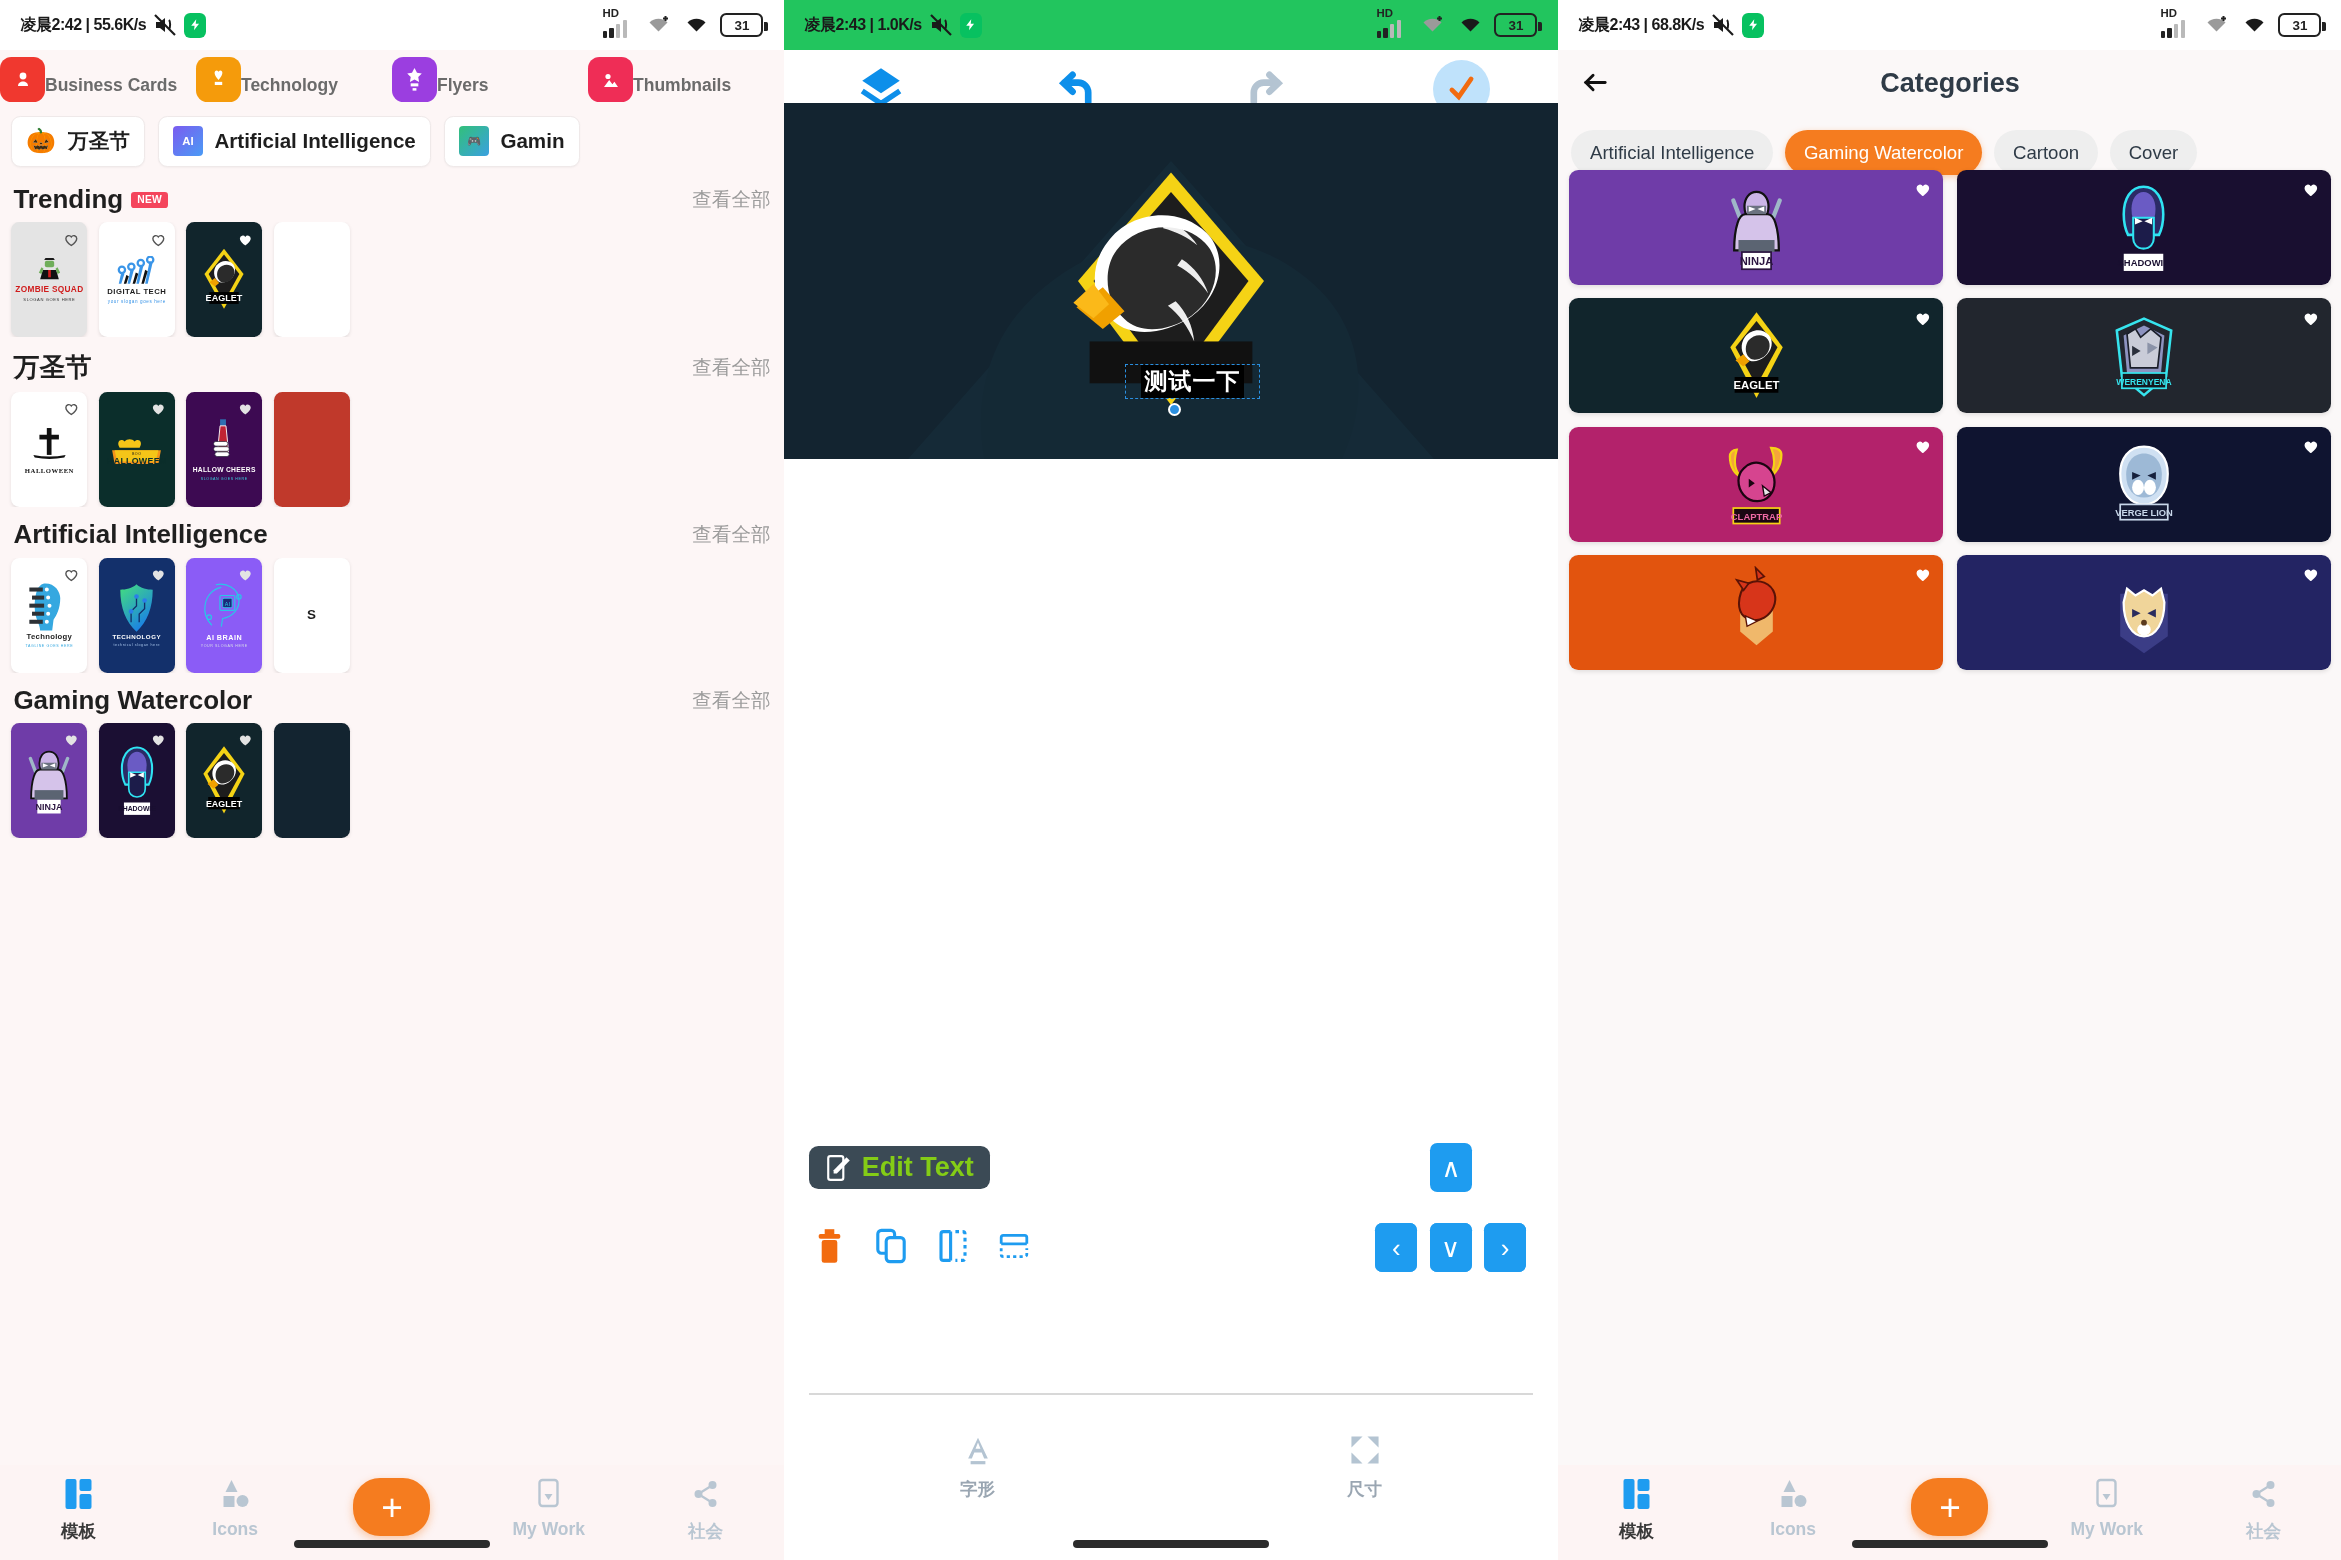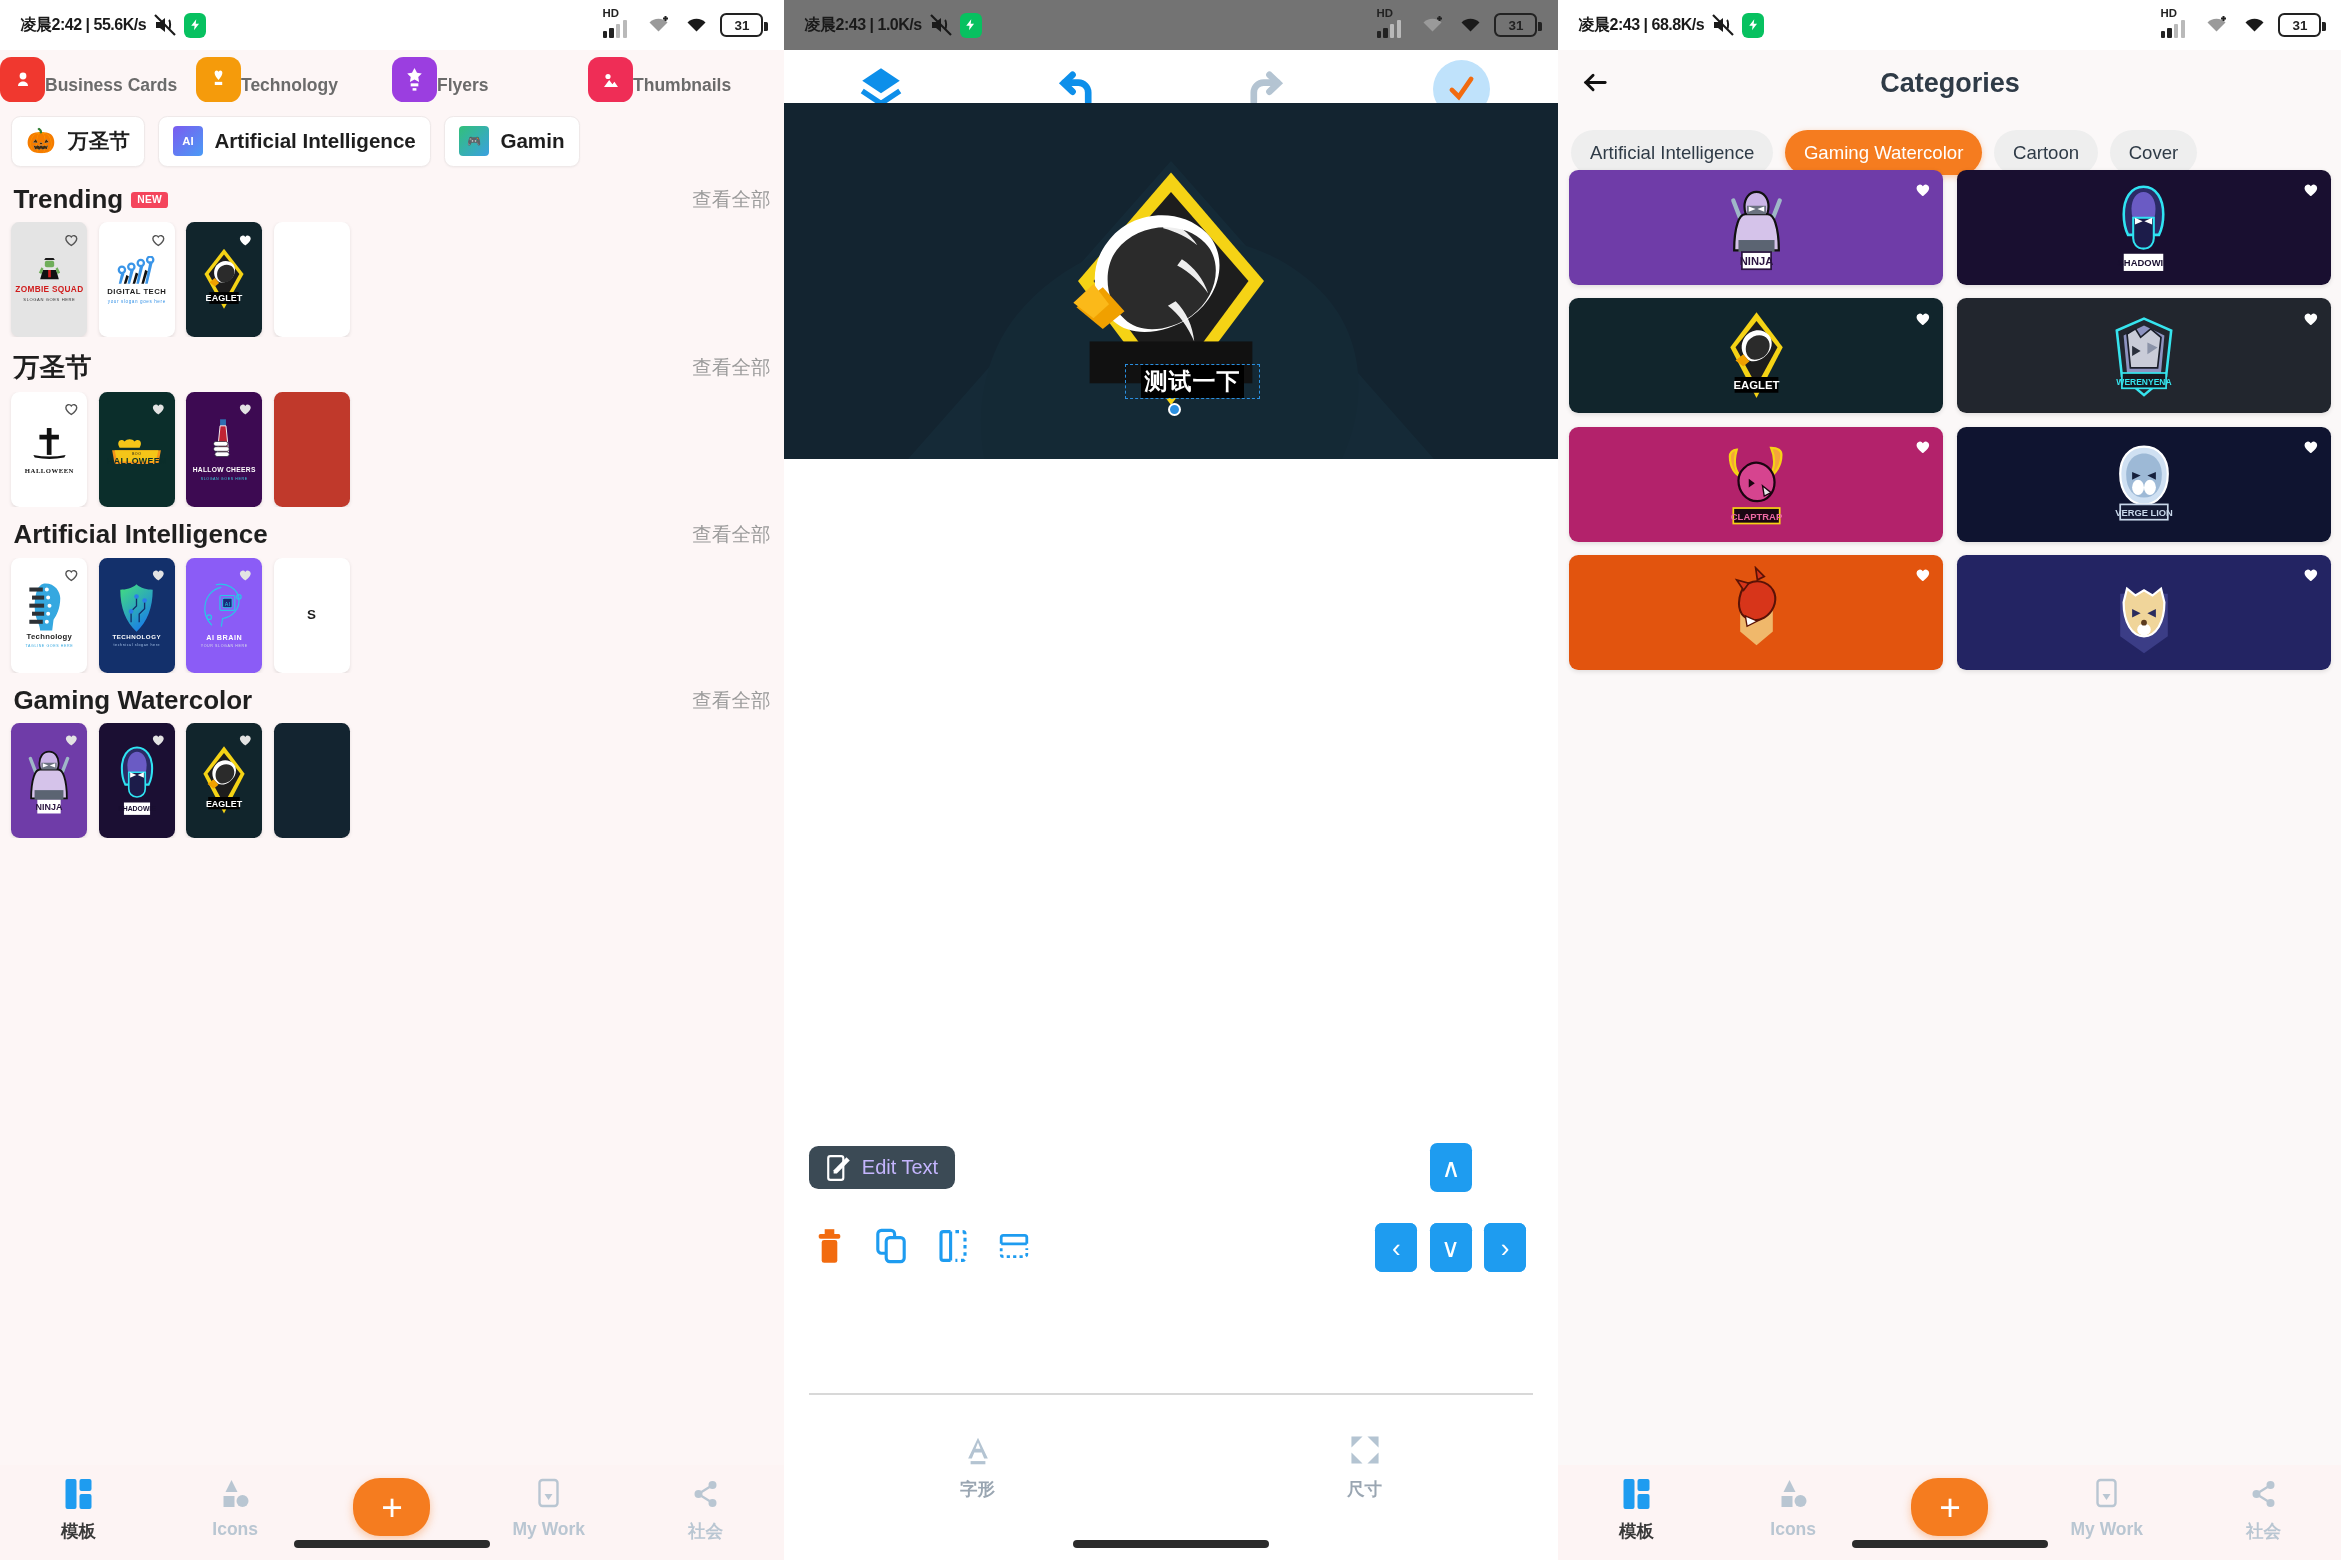--- a/index.html
+++ b/index.html
@@ -4,21 +4,21 @@
 <style>
   * { box-sizing: border-box; margin:0; padding:0; }
   html,body { width:2342px; height:1561px; background:#ffffff; font-family:"Liberation Sans", sans-serif; }
   .screens { display:flex; width:2342px; height:1561px; }
   .panel { position:relative; height:1561px; overflow:hidden; background:#fdf7f7; }
   .p1 { width:784px; background:#fdf6f6; }
   .p2 { width:774px; background:#ffffff; }
   .p3 { width:784px; background:#fbf8f8; }
 
   
-  .statusbar { height:50px; display:flex; align-items:center; justify-content:space-between; padding:0 20.6px; background:#737373; }
+  .statusbar { height:50px; display:flex; align-items:center; justify-content:space-between; padding:0 20.6px; background:#22c55e; }
   .p1 .statusbar, .p3 .statusbar { background:#ffffff; }
   .sb-left { display:flex; align-items:center; gap:7.2px; }
   .sb-text { font-size:16px; font-weight:700; color:#1a1a1a; letter-spacing:-0.5px; white-space:nowrap; }
   .sb-mute { width:24px; height:24px; position:relative; }
   .sb-mute svg { width:24px; height:24px; }
   .sb-green { width:21.7px; height:25px; border-radius:6.2px; background:#07c160; display:flex; align-items:center; justify-content:center; }
   .sb-green svg { width:13.4px; height:15.5px; }
   .sb-right { display:flex; align-items:center; gap:9.3px; }
   .sig { position:relative; width:32px; height:25px; }
   .sig .hd { position:absolute; top:-5.2px; left:0; font-size:11.4px; font-weight:700; color:#222; }
@@ -82,21 +82,21 @@
   .ed-top .tbtn { width:57px; height:57px; display:flex; align-items:center; justify-content:center; }
   .tick-wrap { width:58px; height:58px; border-radius:50%; background:#bfe2fb; display:flex; align-items:center; justify-content:center; }
   .canvas { position:absolute; left:0; top:103px; width:774px; height:356px; background:#132430; overflow:hidden; }
   .canvas-inner { position:relative; width:100%; height:100%; display:flex; align-items:center; justify-content:center; }
   .ghost { position:absolute; inset:0; display:flex; align-items:center; justify-content:center; opacity:.22; }
   .sel-text { position:absolute; left:341px; top:261px; width:135px; height:35px; border:1.5px dashed #2a8fe0; display:flex; align-items:center; justify-content:center; z-index:9; }
   .sel-text .band { background:#000; color:#fff; font-size:23px; font-weight:700; padding:1px 3.1px; letter-spacing:1px; white-space:nowrap; font-family:"Liberation Sans", sans-serif; }
   .sel-handle { position:absolute; width:13.4px; height:13.4px; border-radius:50%; background:#2a8fe0; border:2.1px solid #fff; z-index:10; }
 
   .edit-text-pill { position:absolute; left:25px; top:1146px; background:#3b4a55; border-radius:9.3px; height:43px; display:flex; align-items:center; gap:10.3px; padding:0 16.5px; }
-  .edit-text-pill span { color:#c4b5fd; font-size:20px; font-weight:400; }
+  .edit-text-pill span { color:#84cc16; font-size:27px; font-weight:700; }
   .tools-row { position:absolute; left:0; top:1215px; width:774px; height:62px; display:flex; align-items:center; padding-left:24px; gap:18.6px; }
   .tools-row .tool { width:43px; height:43px; display:flex; align-items:center; justify-content:center; }
   .navpad-up { position:absolute; right:86px; top:1143px; width:42px; height:49px; background:#1e9cf0; border-radius:7.2px; display:flex; align-items:center; justify-content:center; }
   .navpad { position:absolute; right:32px; top:1223px; display:flex; gap:12.4px; }
   .navpad div { width:42px; height:49px; background:#1e9cf0; border-radius:7.2px; display:flex; align-items:center; justify-content:center; }
   .chev { color:#fff; font-size:26px; font-weight:300; line-height:1; }
   .ed-divider { position:absolute; left:25px; right:25px; top:1393px; height:1.5px; background:#d8d8d8; }
   .ed-tabs { position:absolute; left:0; bottom:34px; width:774px; height:119px; display:flex; align-items:center; }
   .ed-tab { flex:1; display:flex; flex-direction:column; align-items:center; gap:11.4px; }
   .ed-tab span { font-size:17.5px; font-weight:600; color:#9aa6b2; }

